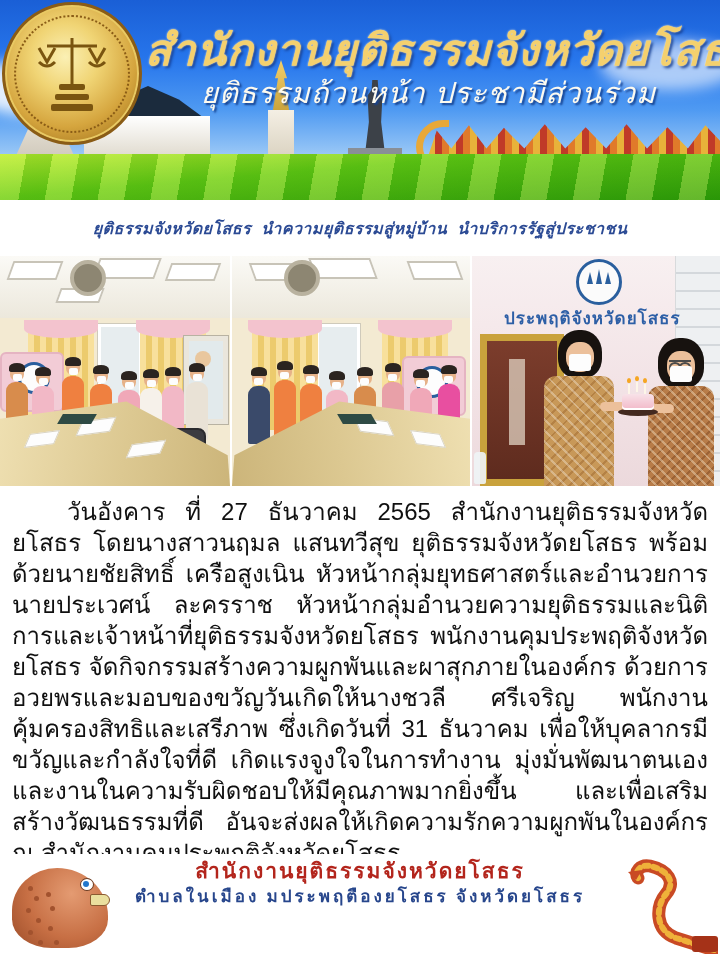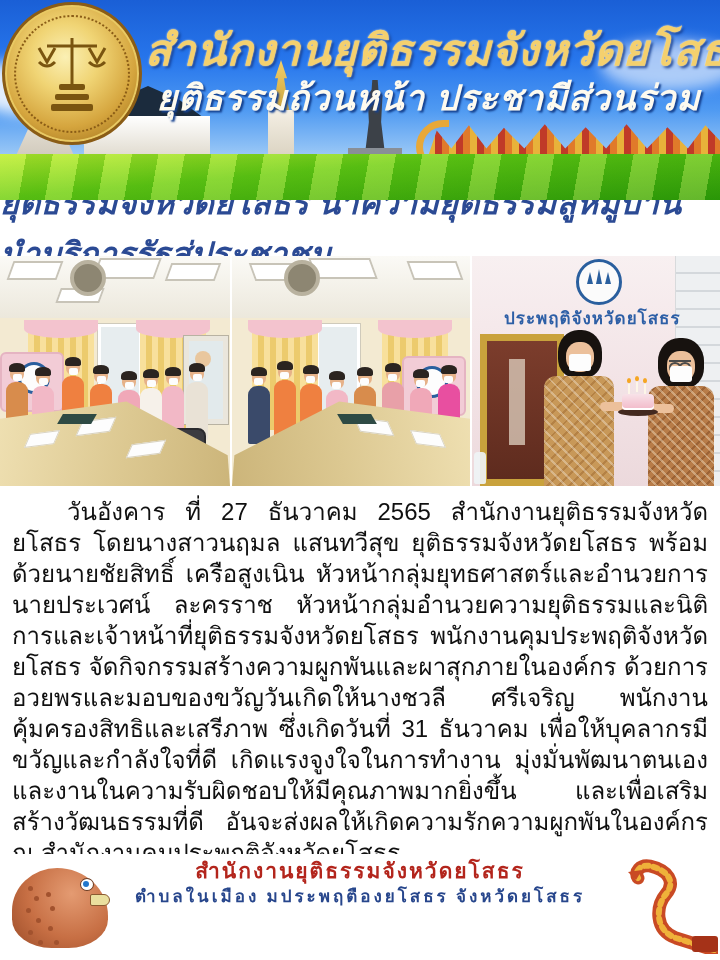--- a/index.html
+++ b/index.html
@@ -18,21 +18,21 @@
       linear-gradient(175deg,#b6ec2e 0%,#63cb14 40%,#2f9e08 100%);}
   .emblem{position:absolute;left:2px;top:2px;width:134px;height:137px;border-radius:50%;
     background:radial-gradient(circle at 45% 38%,#fbf0b4 0%,#f0d474 30%,#d5a53e 62%,#a6771f 88%);
     border:3px solid #8a5c16;box-shadow:0 0 0 2px #e8c964 inset;display:flex;align-items:center;justify-content:center;}
   .emblem-inner{width:112px;height:114px;border-radius:50%;border:2px dotted #8a5c16;
     display:flex;align-items:center;justify-content:center;}
   .banner-title{position:absolute;left:145px;right:8px;top:16px;text-align:center;
     font-size:43px;font-weight:bold;font-style:italic;color:#f4d06e;letter-spacing:1px;
     text-shadow:0 0 2px #fff7d8,2px 2px 3px #123a8e;white-space:nowrap;}
   .banner-subtitle{position:absolute;left:145px;right:8px;top:70px;text-align:center;
-    font-size:35px;font-weight:bold;font-style:italic;color:#fdfaef;letter-spacing:1px;
+    font-size:29px;font-weight:normal;font-style:italic;color:#fdfaef;letter-spacing:1px;
     text-shadow:2px 2px 2px #15418f;white-space:nowrap;}
   
   .sil{position:absolute;}
   .pagoda-sm{left:14px;bottom:40px;width:62px;height:44px;
     background:linear-gradient(180deg,#e9e4da,#cfc8ba);clip-path:polygon(50% 0,78% 32%,100% 100%,0 100%,22% 32%);}
   .wat-body{left:84px;bottom:38px;width:126px;height:46px;background:linear-gradient(180deg,#ffffff,#dcd6c8);}
   .wat-roof{left:78px;bottom:80px;width:140px;height:34px;background:#1b2b3d;
     clip-path:polygon(8% 100%,28% 40%,50% 0,72% 40%,92% 100%);}
   .wat-fence{left:78px;bottom:32px;width:150px;height:10px;
     background:repeating-linear-gradient(90deg,#ffffff 0 6px,#c9c2b2 6px 9px);}
@@ -46,22 +46,22 @@
     background:
       repeating-linear-gradient(90deg,#e8b23a 0 7px,#c03a28 7px 14px,#e07a2a 14px 21px);
     clip-path:polygon(0 70%,3% 20%,8% 55%,14% 10%,20% 55%,26% 15%,33% 55%,40% 8%,47% 55%,54% 14%,61% 55%,68% 8%,75% 55%,82% 14%,89% 55%,95% 10%,100% 40%,100% 100%,0 100%);}
   .float-hull{left:428px;bottom:14px;width:292px;height:20px;
     background:linear-gradient(180deg,#d84030,#9c1f16);border-radius:10px 4px 4px 4px;}
   .float-prow{left:416px;bottom:26px;width:26px;height:40px;border:7px solid #e8a838;border-right:none;
     border-radius:30px 0 0 30px;background:transparent;}
 
   
   .tagline{width:720px;height:56px;background:#fff;display:flex;align-items:center;justify-content:center;}
-  .tagline span{font-family:Liberation Sans, sans-serif;font-style:italic;font-weight:bold;
-    font-size:32px;color:#2b4a94;letter-spacing:0.5px;}
+  .tagline span{font-family:Liberation Mono, monospace;font-style:italic;font-weight:bold;
+    font-size:16px;color:#2b4a94;letter-spacing:0.5px;}
 
   
   .photo-row{display:flex;gap:2px;width:720px;height:230px;background:#fff;}
   .photo{position:relative;height:230px;overflow:hidden;background:#f3ead2;flex:none;}
   .photo.p1{width:230px;} .photo.p2{width:238px;} .photo.p3{width:248px;}
   .photo--flip{transform:scaleX(-1);}
   .ceiling{position:absolute;left:0;top:0;width:100%;height:62px;
     background:linear-gradient(180deg,#fbfaf6,#ece8dc);}
   .lightpanel{position:absolute;background:#ffffff;border:2px solid #c8c4b8;transform:skewX(-20deg);}
   .lp1{left:10px;top:5px;width:46px;height:15px;} .lp2{left:96px;top:2px;width:58px;height:17px;}

